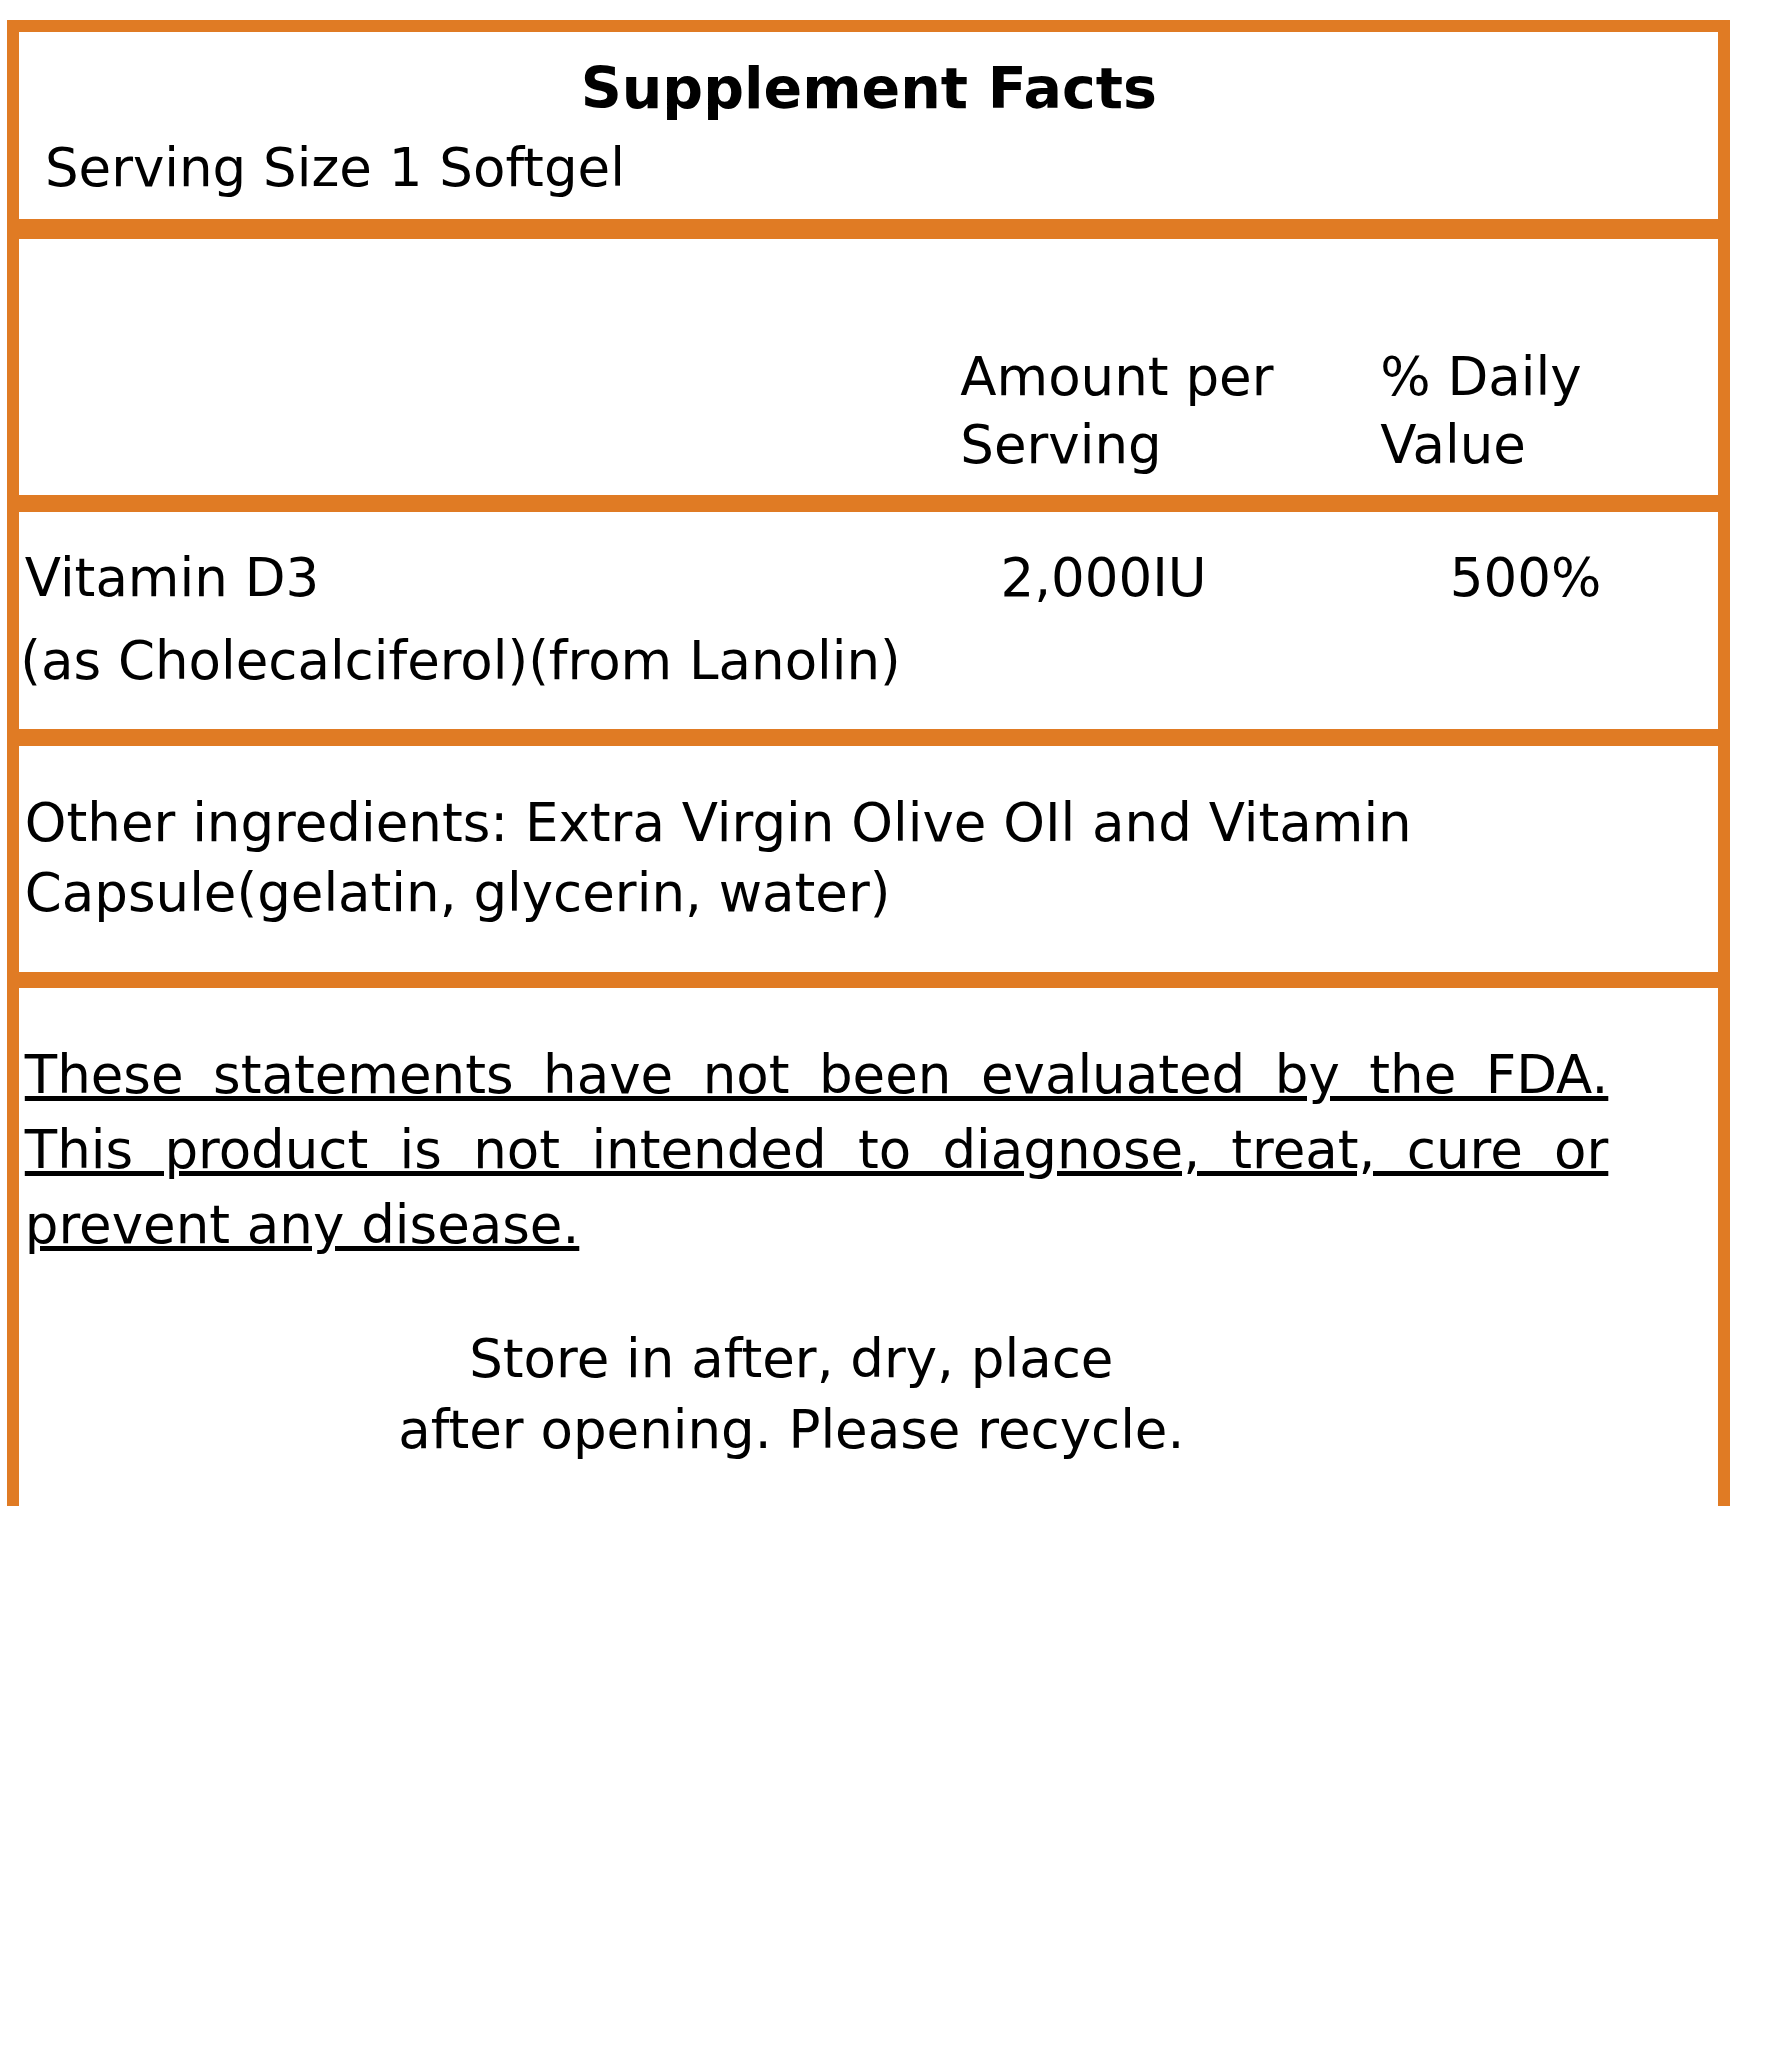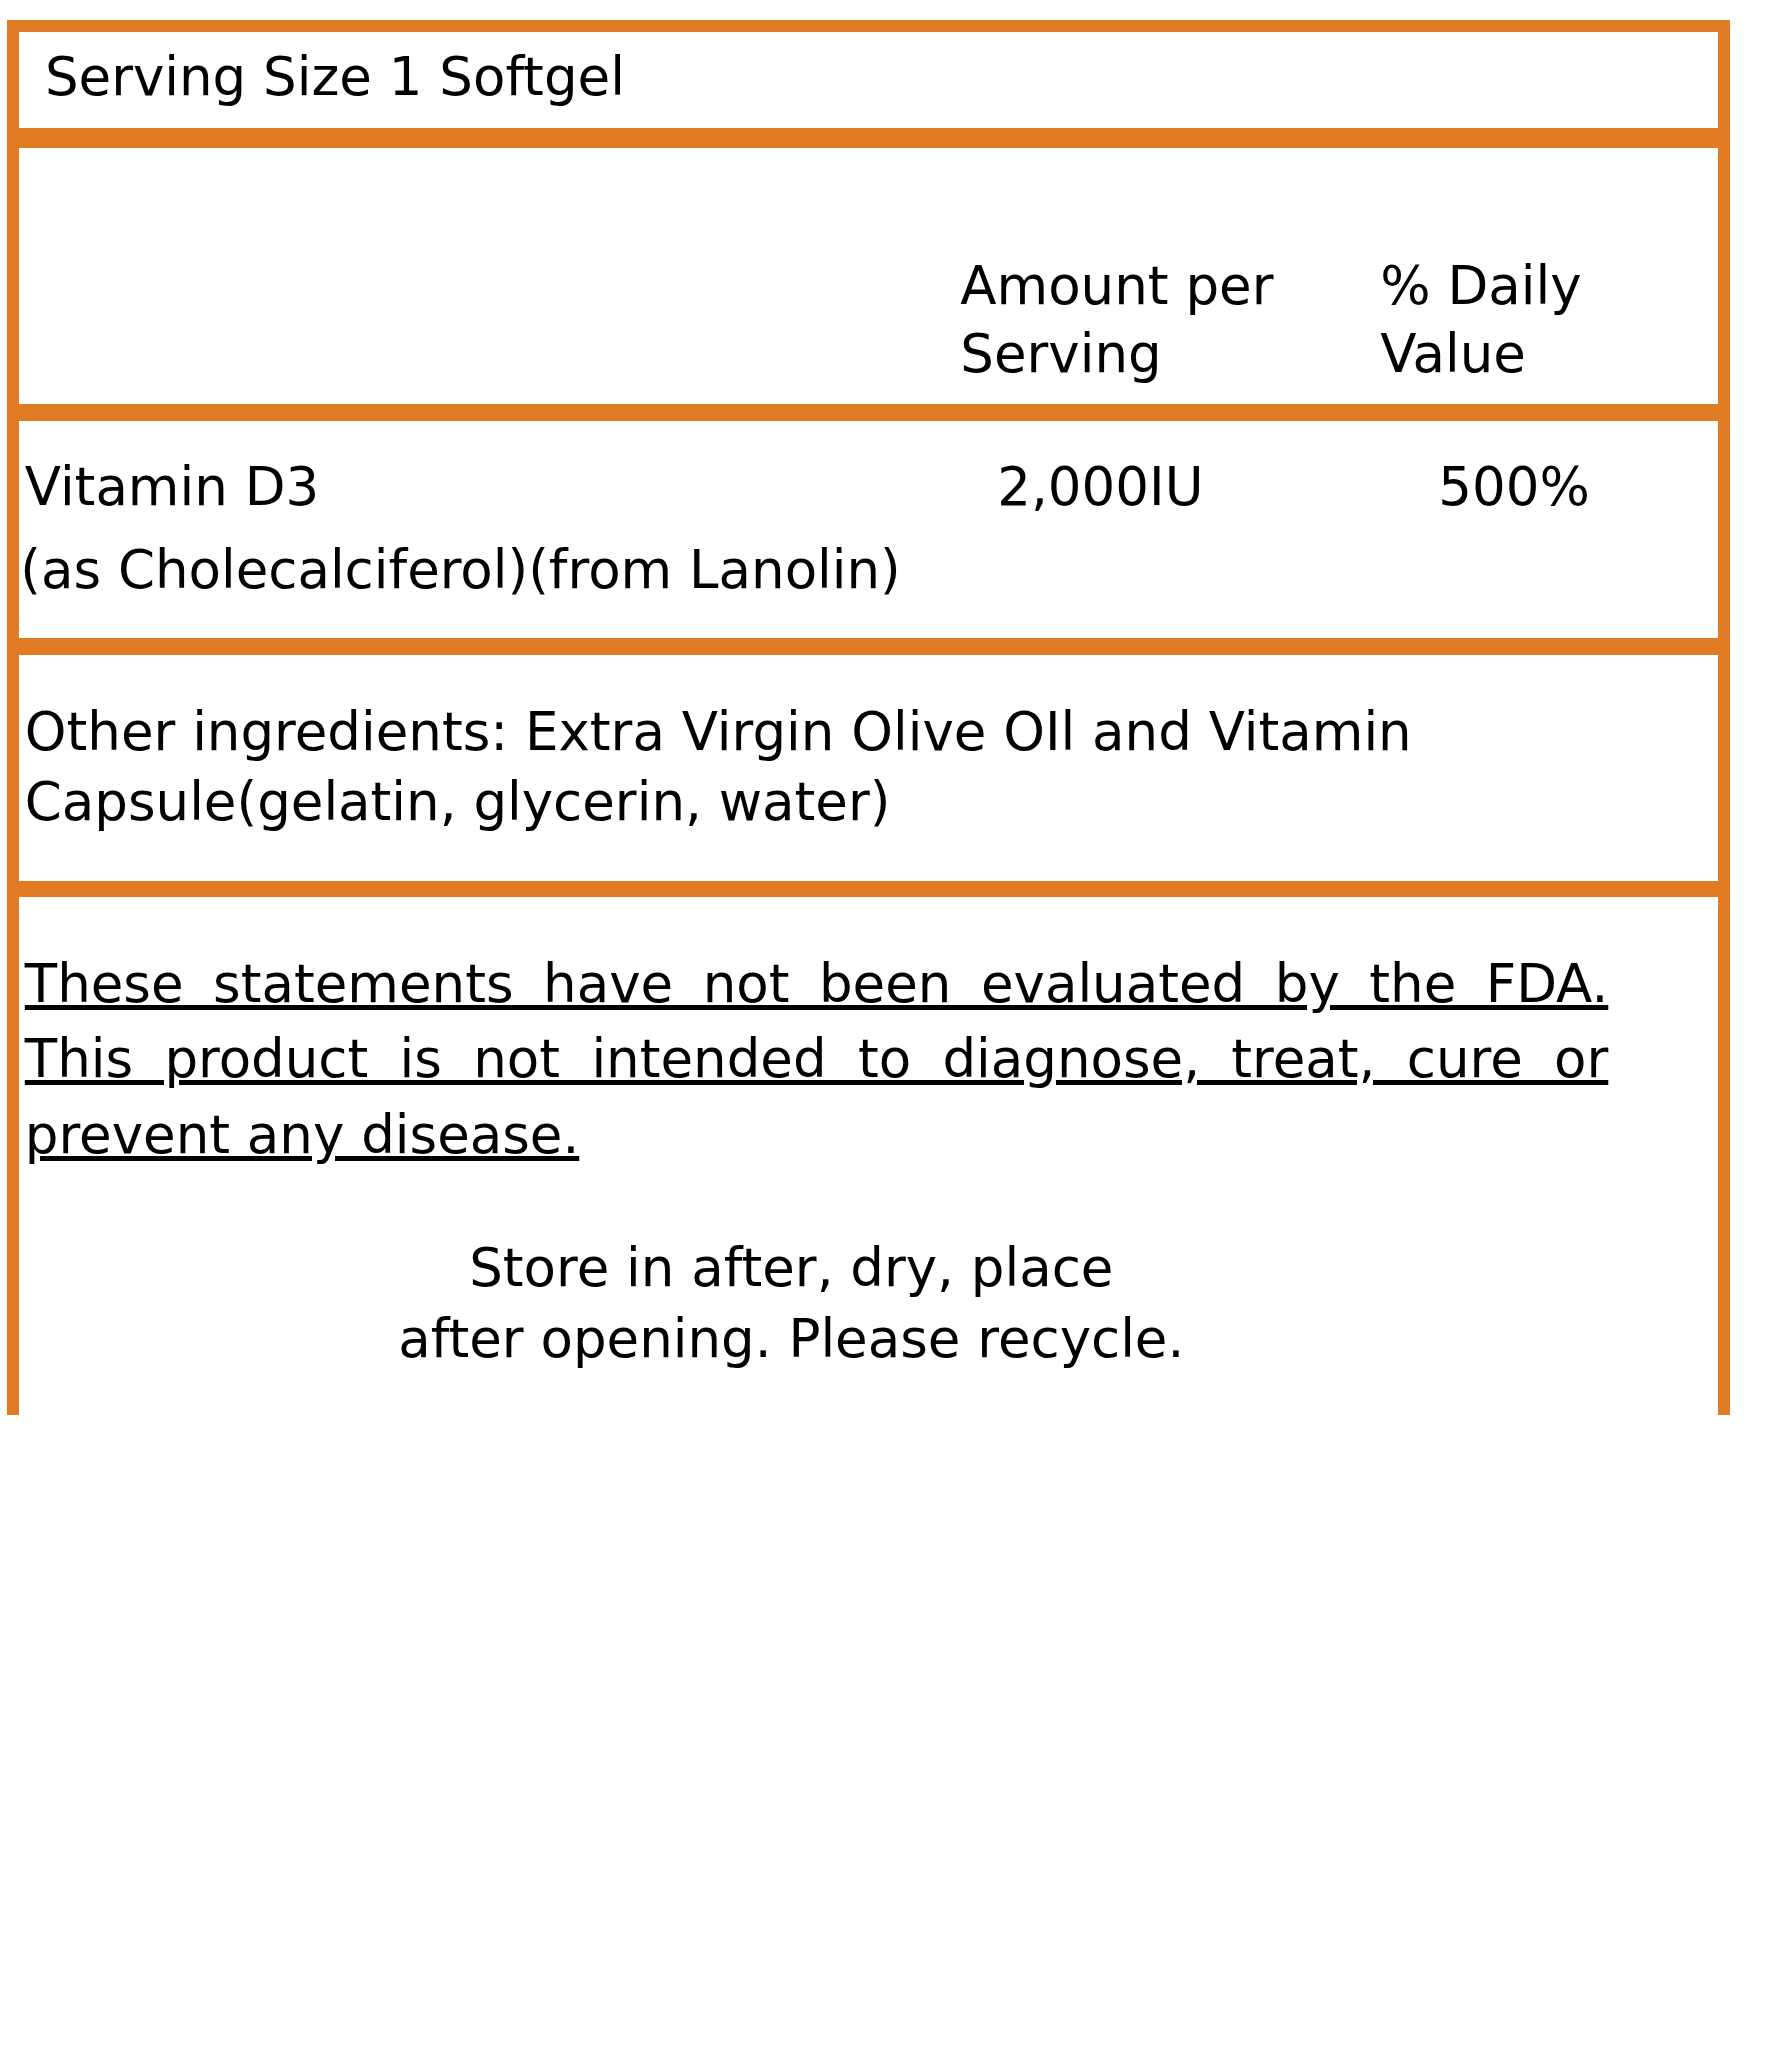--- a/index.html
+++ b/index.html
@@ -73,20 +73,21 @@
     line-height: 1.28;
   }
 
   
   .nutrient {
     padding: 35px 0 37px 0;
   }
   .nutrient-line {
     display: flex;
     align-items: flex-end;
+    gap: 12px;
   }
   .nutrient-name {
     width: 941px;
     font-size: 53px;
     padding-left: 5.5px;
     box-sizing: border-box;
   }
   .nutrient-amt {
     width: 420px;
     font-size: 53px;
@@ -129,20 +130,21 @@
     line-height: 1.35;
     text-align: center;
     padding: 51px 155px 40px 0;
   }
 </style>
 </head>
 <body>
 
 <div class="panel">
 
+  <div class="title">Supplement Facts</div>
   <div class="serving">Serving Size 1 Softgel</div>
 
   <div class="rule-thick"></div>
 
   <div class="colhead">
     <div class="col-name"></div>
     <div class="col-amt">Amount per Serving</div>
     <div class="col-dv">% Daily Value</div>
   </div>
 

